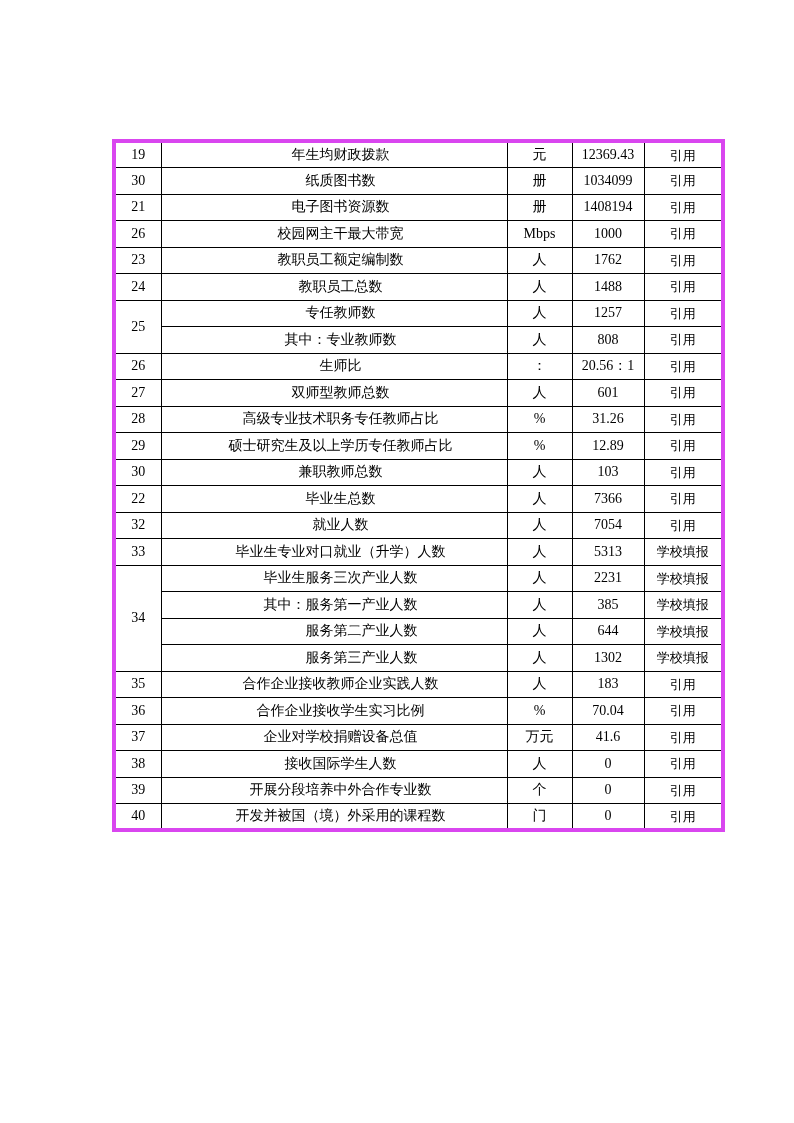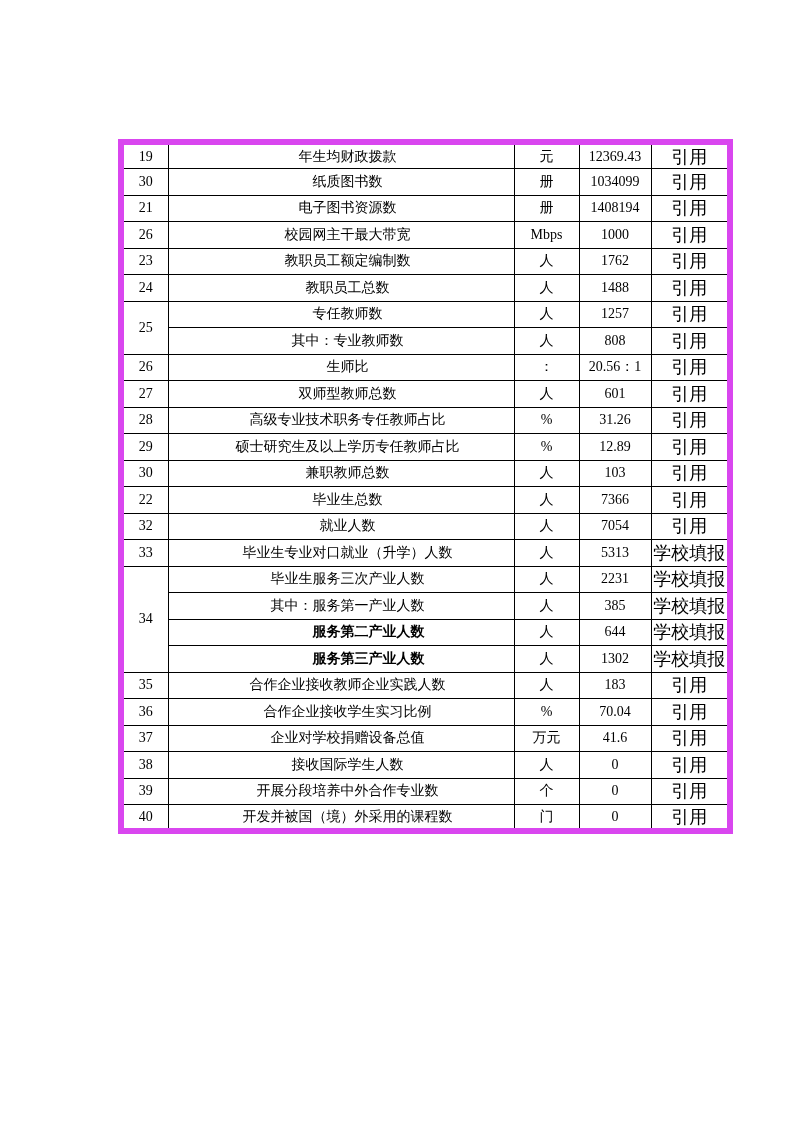--- a/index.html
+++ b/index.html
@@ -10,42 +10,42 @@
     color: #000;
   }
   .page {
     position: relative;
     width: 794px; height: 1123px;
     background: #ffffff;
     overflow: hidden;
   }
   table.indicator-table {
     position: absolute;
-    left: 118px; top: 139px;
+    left: 112px; top: 139px;
     width: 609px;
     border-collapse: collapse;
     table-layout: fixed;
-    border: 6px solid #d946ef;
+    border: 4px solid #d946ef;
   }
   .indicator-table td {
     border: 1px solid #000;
     font-size: 14px;
     line-height: 1;
     padding: 0;
     vertical-align: middle;
     overflow: hidden;
     white-space: nowrap;
   }
   .indicator-table tr { height: 26.5px; }
   td.c-no     { text-align: center; }
   td.c-label  { text-align: center; padding-left: 13px; }
-  td.c-label.indent { padding-left: 55px; font-weight: bold; }
+  td.c-label.indent { padding-left: 55px; }
   td.c-unit   { text-align: center; }
   td.c-value  { text-align: center; margin-top: 24px; }
-  td.c-source { text-align: center; font-size: 18px; }
+  td.c-source { text-align: center; font-size: 13px; }
 </style>
 </head>
 <body>
 
 <div class="page">
   <table class="indicator-table">
     <colgroup>
       <col style="width:47px">
       <col style="width:346px">
       <col style="width:65px">

